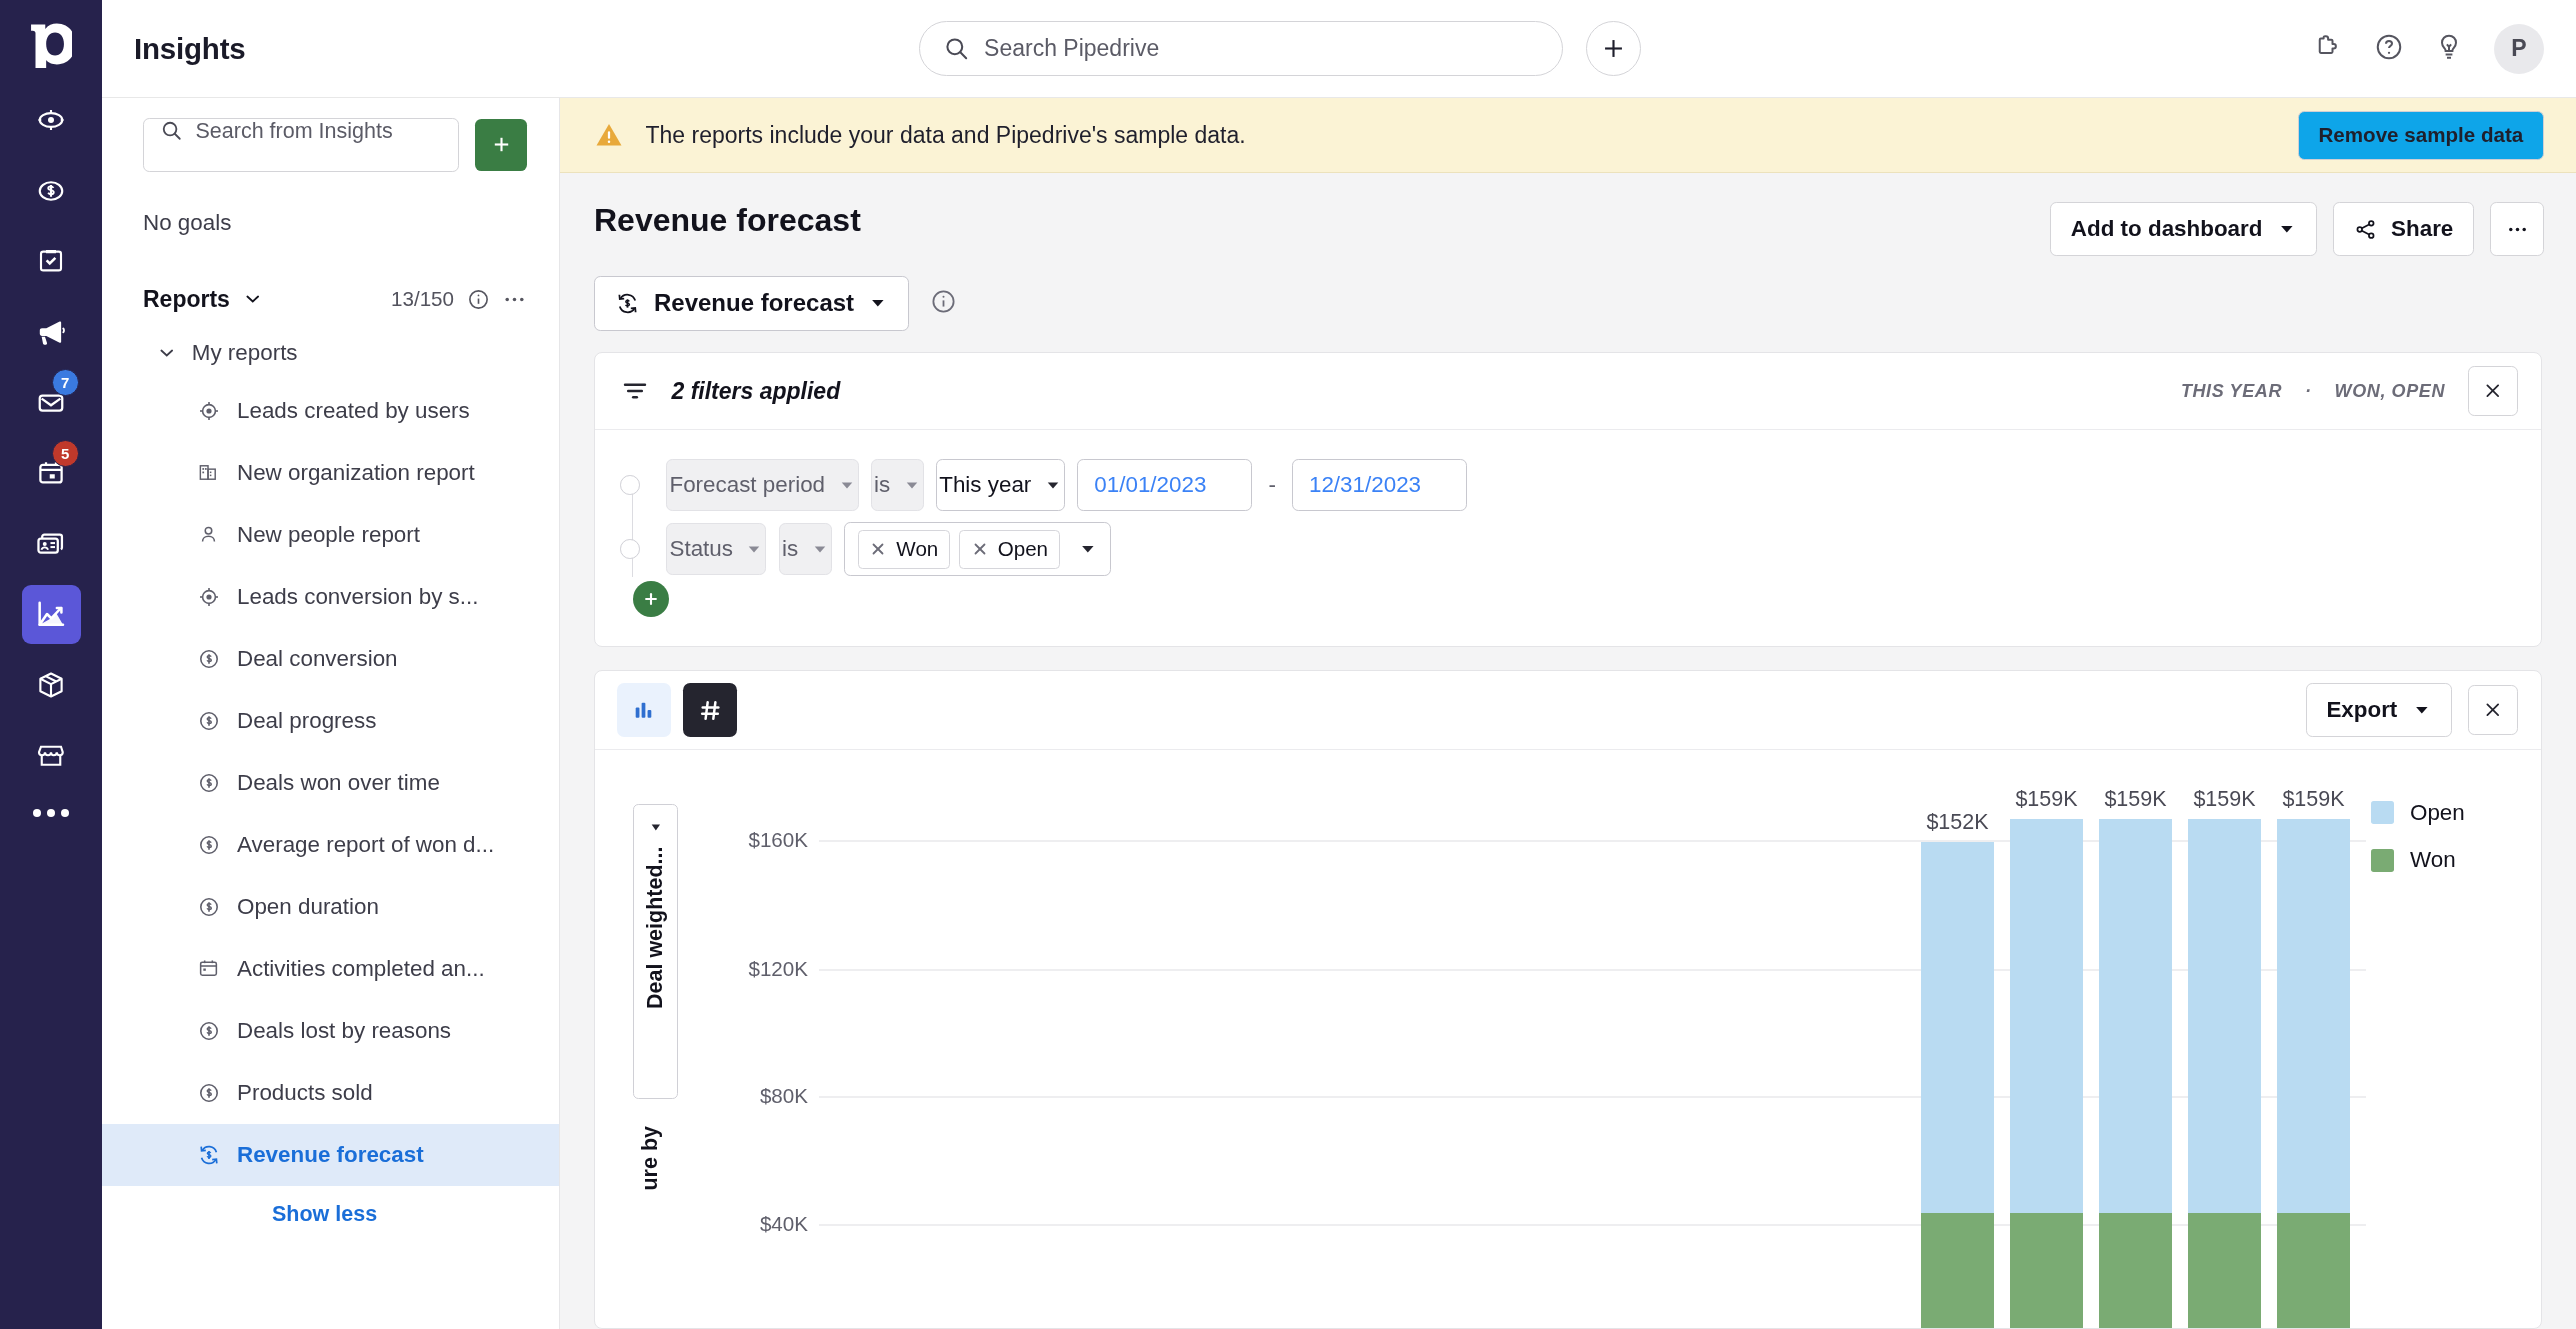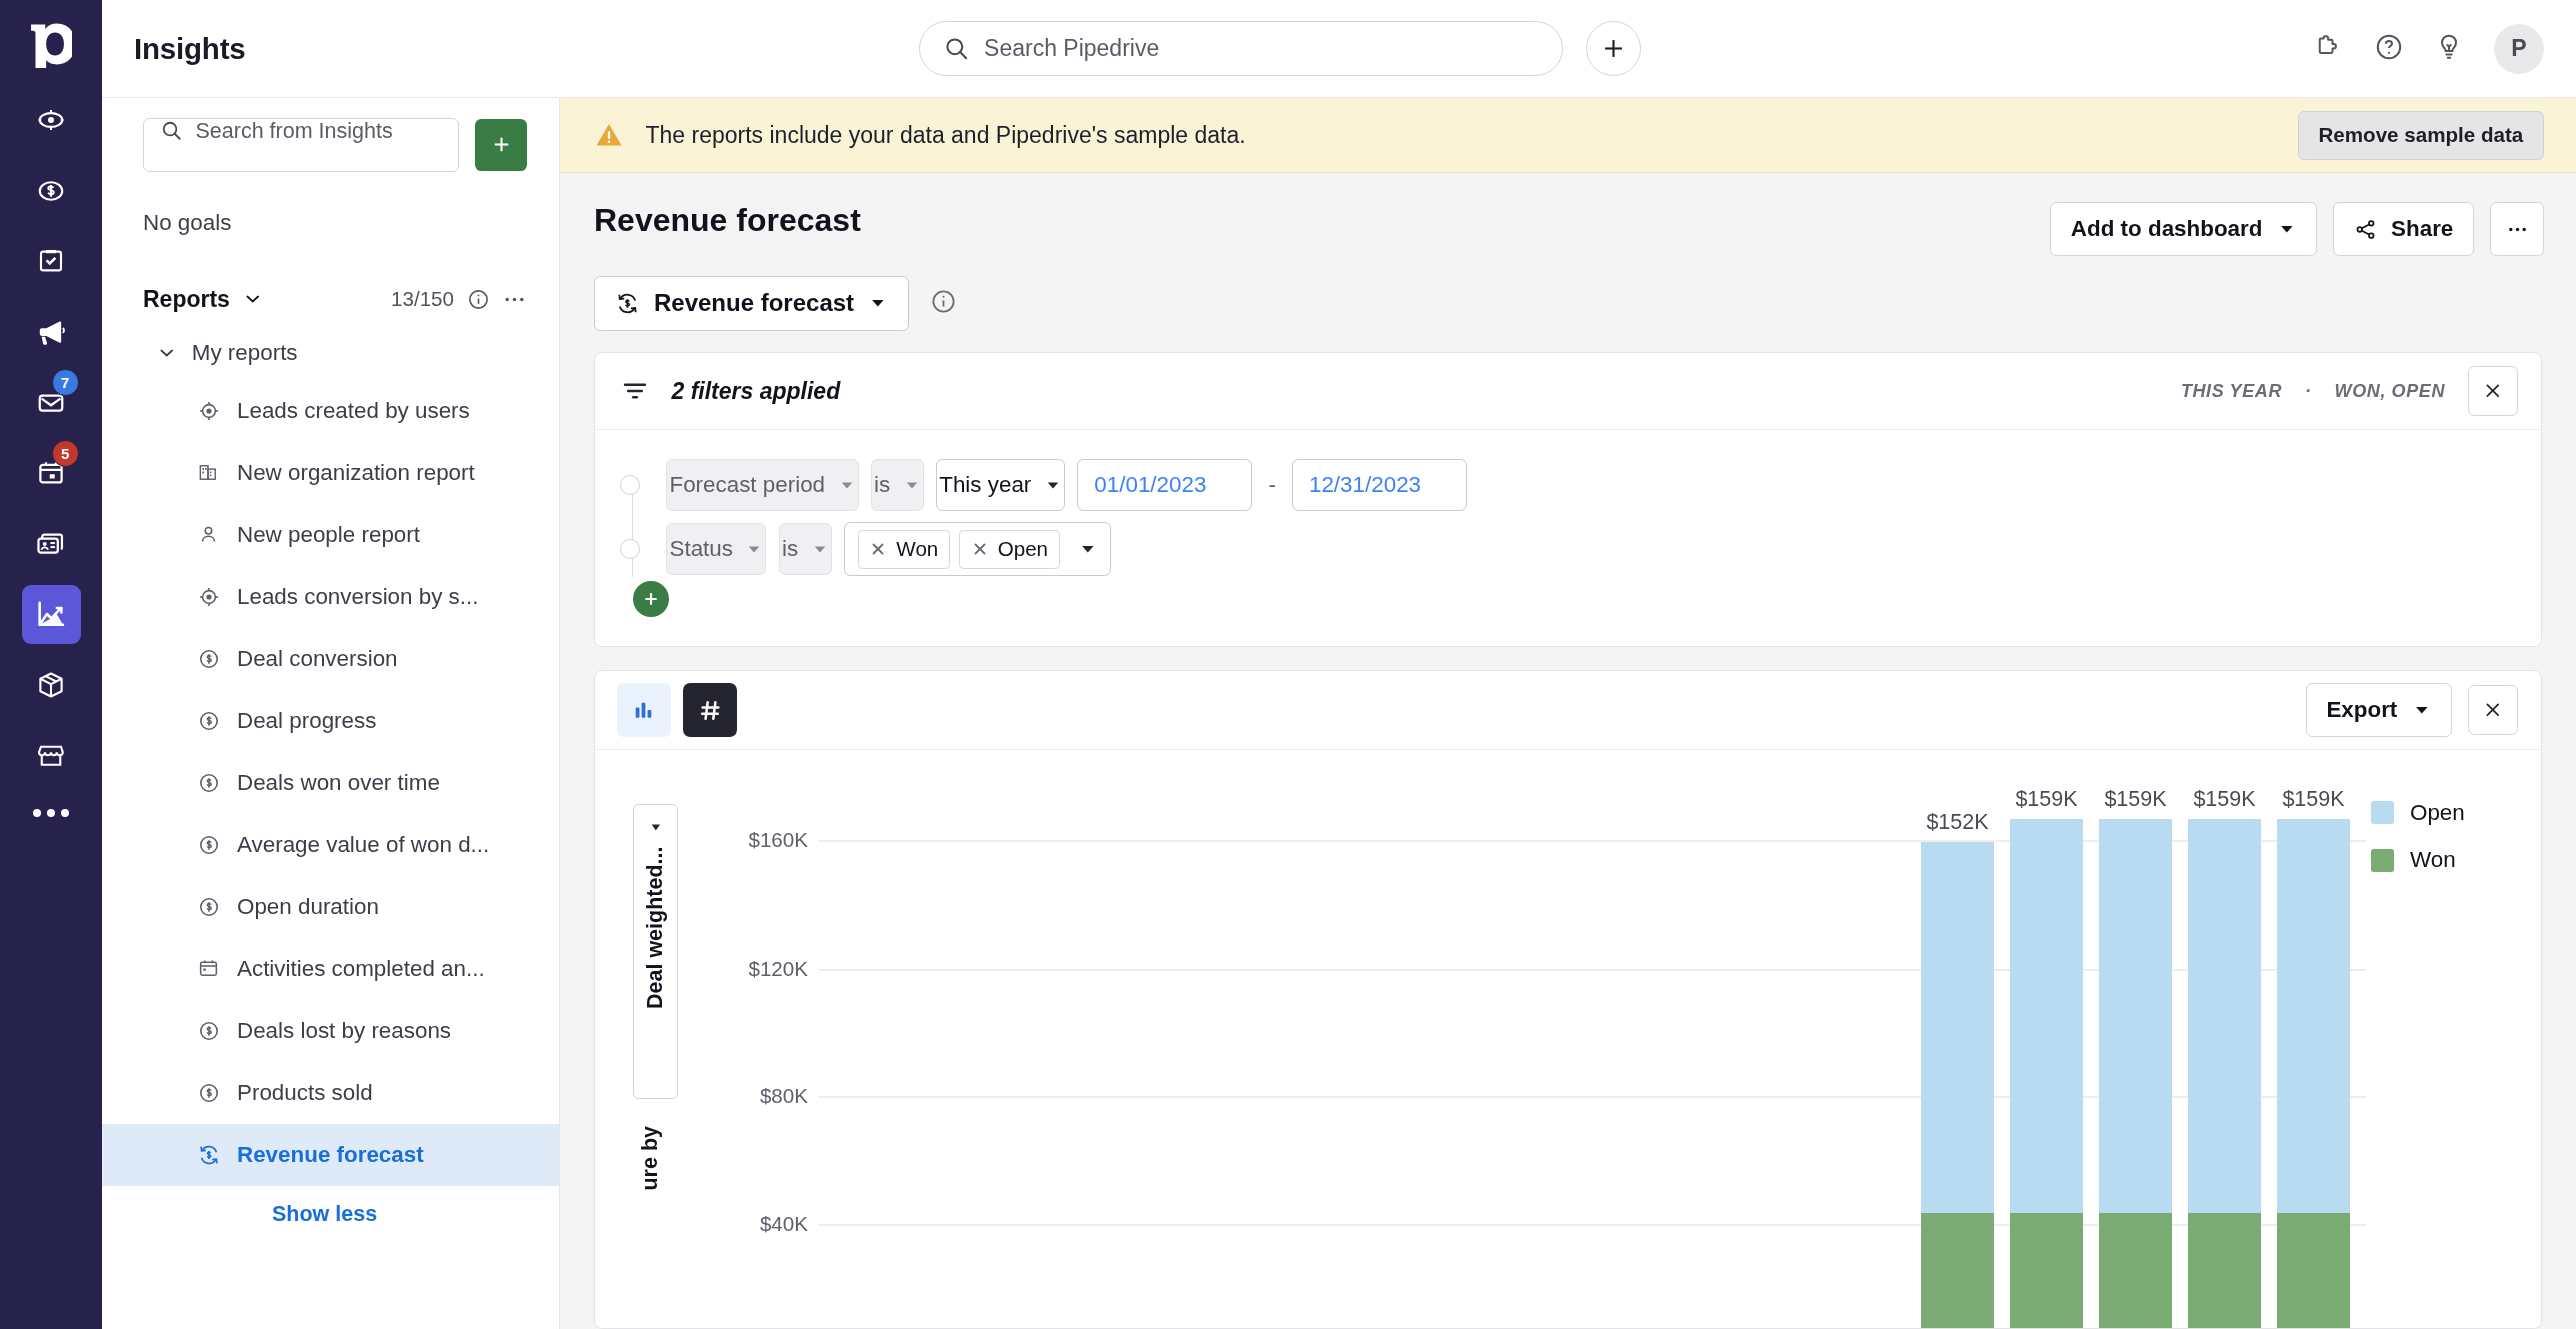--- a/index.html
+++ b/index.html
@@ -110,21 +110,21 @@
   
   .content { flex: 1; display: flex; flex-direction: column; min-width: 0; background: #f4f4f5; }
 
   .banner {
     background: #fbf3d5; border-bottom: 0.9px solid #ece2bc;
     height: 75px; display: flex; align-items: center; padding: 0 32px 0 34px; gap: 21.5px;
     flex: 0 0 75px;
   }
   .banner .txt { font-size: 23px; color: #1f1f2c; }
   .banner-btn {
-    margin-left: auto; height: 49px; padding: 0 19.7px; background: #e5e5e5;
+    margin-left: auto; height: 49px; padding: 0 19.7px; background: #0ea5e9;
     border: 0.9px solid #cfcfd4; border-radius: 6.3px; font-size: 20.6px; font-weight: 700;
     color: #1f1f2c; display: flex; align-items: center; cursor: pointer;
   }
 
   .report-head {
     display: flex; align-items: flex-start; padding: 29px 32px 0 34px; gap: 18px;
   }
   .report-title { font-size: 32px; font-weight: 700; color: #12121c; }
   .head-actions { margin-left: auto; display: flex; gap: 16px; align-items: center; }
   .btn {
@@ -513,21 +513,21 @@
             <span>Deals won over time</span>
           </div>
           <div class="rep-item">
             <span class="ri">
               <svg width="24" height="24" viewBox="0 0 24 24" fill="none" stroke="#5f5f6b" stroke-width="1.6">
                   <circle cx="12" cy="12" r="8.2"></circle>
                   <path d="M14.2 9.6c-.5-.7-1.2-1-2.1-1-1.1 0-1.9.6-1.9 1.4 0 1.9 4.1 1 4.1 3 0 .9-.9 1.5-2.1 1.5-.9 0-1.7-.4-2.2-1.1" stroke-width="1.4"></path>
                   <line x1="12" y1="7.2" x2="12" y2="16.8"></line>
                 </svg>
             </span>
-            <span>Average value of won d...</span>
+            <span>Average report of won d...</span>
           </div>
           <div class="rep-item">
             <span class="ri">
               <svg width="24" height="24" viewBox="0 0 24 24" fill="none" stroke="#5f5f6b" stroke-width="1.6">
                   <circle cx="12" cy="12" r="8.2"></circle>
                   <path d="M14.2 9.6c-.5-.7-1.2-1-2.1-1-1.1 0-1.9.6-1.9 1.4 0 1.9 4.1 1 4.1 3 0 .9-.9 1.5-2.1 1.5-.9 0-1.7-.4-2.2-1.1" stroke-width="1.4"></path>
                   <line x1="12" y1="7.2" x2="12" y2="16.8"></line>
                 </svg>
             </span>
             <span>Open duration</span>

